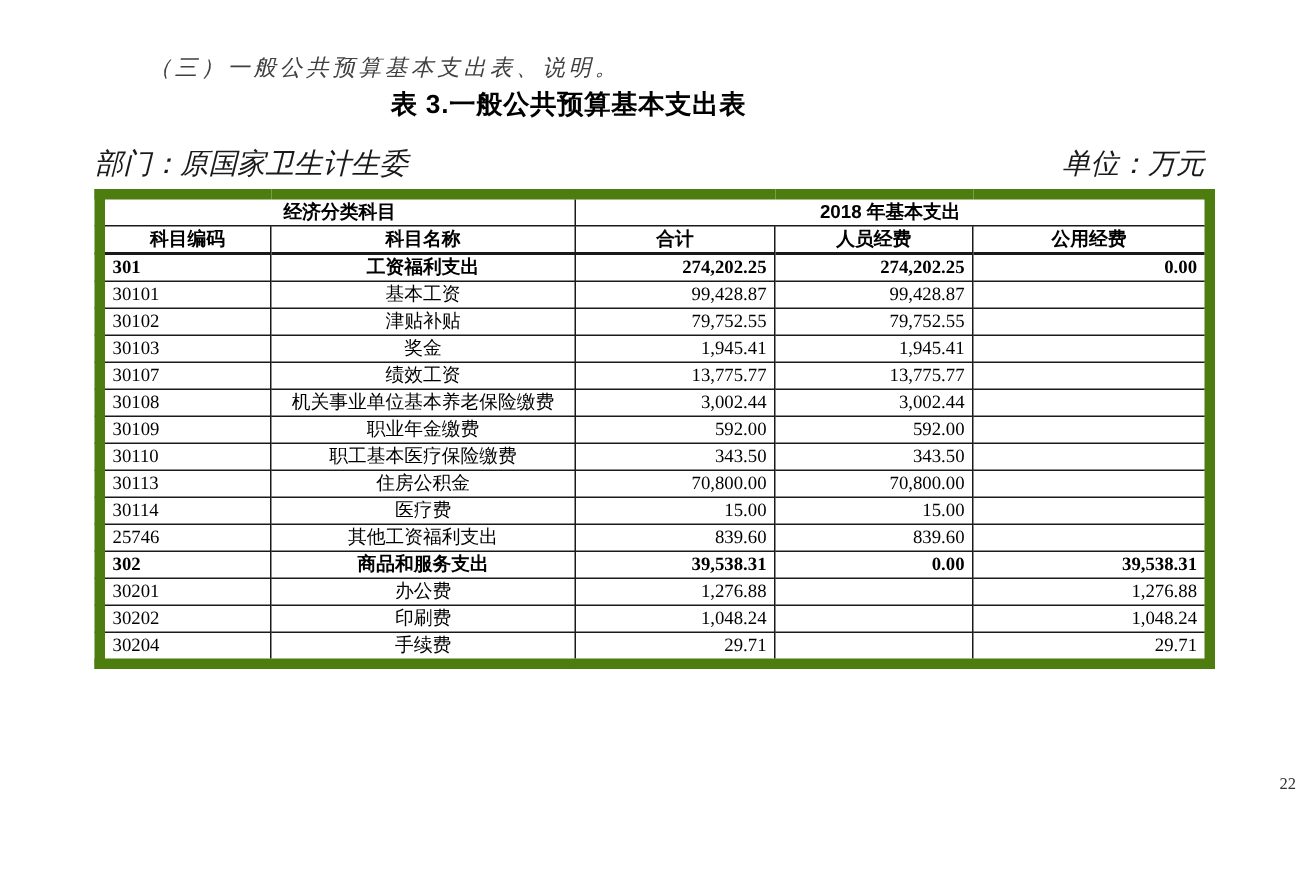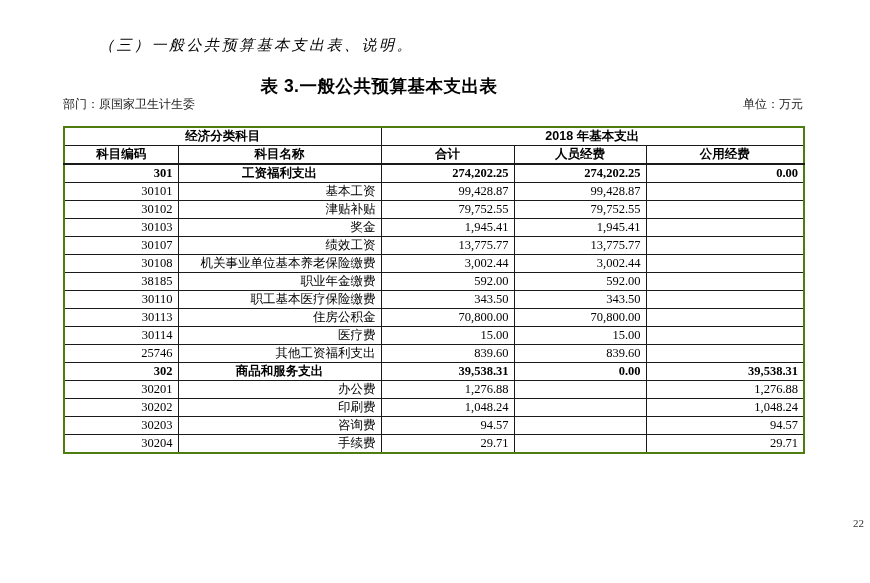--- a/index.html
+++ b/index.html
@@ -15,49 +15,50 @@
     background: #ffffff;
     overflow: hidden;
   }
   .section-heading {
     position: absolute;
     left: 99px; top: 36px;
     font-size: 15px;
     font-style: italic;
     letter-spacing: 2.5px;
     font-family: "Liberation Serif", "DejaVu Serif", serif;
-    color: #000000;
+    color: #404040;
   }
   .table-title {
     position: absolute;
-    left: 0; top: 74px;
+    left: 0; top: 57px;
     width: 758px;
     text-align: center;
     font-family: "Liberation Sans", "DejaVu Sans", sans-serif;
     font-weight: bold;
     font-size: 17.5px;
     letter-spacing: 0.5px;
     color: #000000;
   }
   .meta-row {
     position: absolute;
     left: 63px; top: 96px;
     width: 740px;
     display: flex;
     justify-content: space-between;
-    font-size: 12px;
+    font-size: 19px;
     color: #1a1a1a;
+    font-style: italic;
   }
   table.budget-table {
     position: absolute;
     left: 63px; top: 126px;
     width: 740px;
     border-collapse: collapse;
     table-layout: fixed;
-    border: 2px solid #4d7c0f;
+    border: 7px solid #4d7c0f;
   }
   .budget-table th, .budget-table td {
     border: 1px solid #1a1a1a;
     height: 17.6px;
     line-height: 17px;
     padding: 0 5px;
     font-size: 12.5px;
     white-space: nowrap;
     overflow: hidden;
     color: #000000;
@@ -65,24 +66,24 @@
   .budget-table thead th {
     font-family: "Liberation Sans", "DejaVu Sans", sans-serif;
     font-weight: bold;
     text-align: center;
   }
   .budget-table .col-header-row th {
     border-bottom: 2px solid #1a1a1a;
     font-family: Liberation Serif, serif;
   }
   .code-cell {
-    text-align: right;
+    text-align: left;
     font-family: "Liberation Serif", "DejaVu Serif", serif;
   }
-  .name-cell { text-align: right; }
+  .name-cell { text-align: center; }
   .num-cell {
     text-align: right;
     padding-right: 7px;
     font-family: Liberation Serif, serif;
   }
   tr.summary-row td { font-weight: bold; }
   tr.summary-row .name-cell {
     text-align: center;
     font-family: "Liberation Sans", "DejaVu Sans", sans-serif;
   }
@@ -167,21 +168,21 @@
           <td class="num-cell"></td>
         </tr>
         <tr>
           <td class="code-cell">30108</td>
           <td class="name-cell">机关事业单位基本养老保险缴费</td>
           <td class="num-cell">3,002.44</td>
           <td class="num-cell">3,002.44</td>
           <td class="num-cell"></td>
         </tr>
         <tr>
-          <td class="code-cell">38185</td>
+          <td class="code-cell">30109</td>
           <td class="name-cell">职业年金缴费</td>
           <td class="num-cell">592.00</td>
           <td class="num-cell">592.00</td>
           <td class="num-cell"></td>
         </tr>
         <tr>
           <td class="code-cell">30110</td>
           <td class="name-cell">职工基本医疗保险缴费</td>
           <td class="num-cell">343.50</td>
           <td class="num-cell">343.50</td>
@@ -223,27 +224,20 @@
           <td class="num-cell">1,276.88</td>
         </tr>
         <tr>
           <td class="code-cell">30202</td>
           <td class="name-cell">印刷费</td>
           <td class="num-cell">1,048.24</td>
           <td class="num-cell"></td>
           <td class="num-cell">1,048.24</td>
         </tr>
         <tr>
-          <td class="code-cell">30203</td>
-          <td class="name-cell">咨询费</td>
-          <td class="num-cell">94.57</td>
-          <td class="num-cell"></td>
-          <td class="num-cell">94.57</td>
-        </tr>
-        <tr>
           <td class="code-cell">30204</td>
           <td class="name-cell">手续费</td>
           <td class="num-cell">29.71</td>
           <td class="num-cell"></td>
           <td class="num-cell">29.71</td>
         </tr>
       </tbody>
   </table>
 
   <div class="page-number">22</div>

